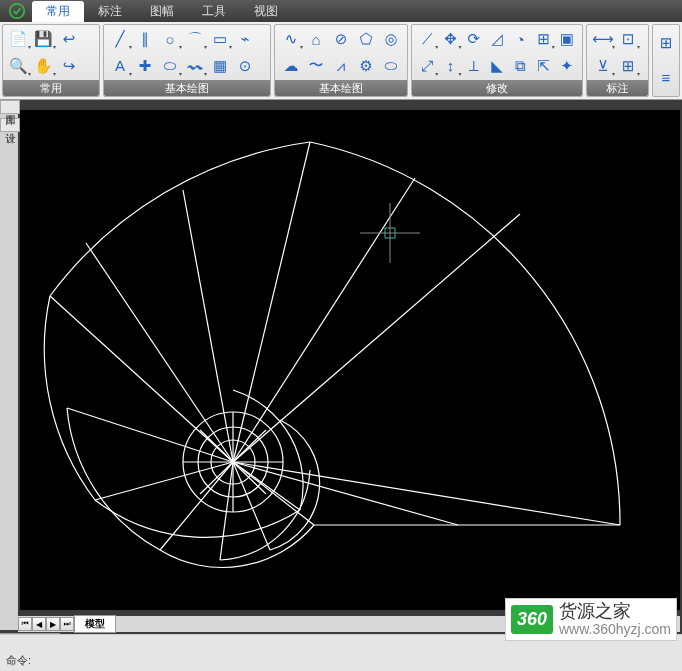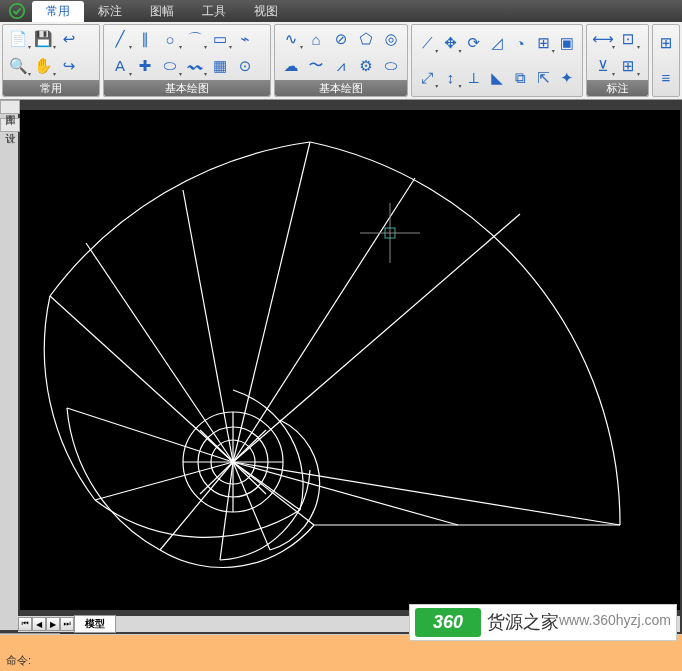--- a/index.html
+++ b/index.html
@@ -27,25 +27,25 @@
     .canvas { position: absolute; left: 20px; top: 10px; width: 660px; height: 500px; background: #000; }
     .canvas svg { width: 100%; height: 100%; }
     
     .bottombar { position: absolute; left: 18px; top: 516px; width: 662px; height: 16px; background: #d8d8d8; display: flex; align-items: center; font-size: 10px; }
     .nav-btn { width: 14px; height: 14px; background: linear-gradient(#fff,#ddd); border: 1px solid #999; display: flex; align-items: center; justify-content: center; font-size: 8px; cursor: pointer; }
     .model-tab { padding: 1px 10px; background: #fff; border: 1px solid #999; font-size: 10px; font-weight: bold; }
     
     .scroll-corner { position: absolute; left: 0; bottom: 24px; width: 60px; height: 14px; background: #d8d8d8; display: flex; }
     .sc-btn { width: 14px; height: 14px; background: linear-gradient(#fff,#ccc); border: 1px solid #999; font-size: 8px; display: flex; align-items: center; justify-content: center; }
     
-    .cmdline { position: absolute; left: 0; bottom: 0; width: 682px; height: 34px; background: #fdba74; border-top: 1px solid #ccc; padding: 18px 6px; font-size: 11px; color: #333; }
+    .cmdline { position: absolute; left: 0; bottom: 0; width: 682px; height: 34px; background: #e5e5e5; border-top: 1px solid #ccc; padding: 18px 6px; font-size: 11px; color: #333; }
     
     .watermark { position: absolute; right: 5px; bottom: 30px; background: #fff; border: 1px solid #ccc; padding: 3px 5px; display: flex; align-items: center; gap: 6px; font-size: 14px; }
-    .wm-badge { background: #2aad3e; color: #fff; font-weight: bold; padding: 4px 18px; border-radius: 3px; font-style: italic; font-size: 18px; }
-    .wm-text { display: flex; line-height: 1.1; }
+    .wm-badge { background: #2aad3e; color: #fff; font-weight: bold; padding: 4px 6px; border-radius: 3px; font-style: italic; font-size: 18px; }
+    .wm-text { display: flex; flex-direction: column; line-height: 1.1; }
     .wm-title { color: #333; font-size: 18px; font-weight: 500; }
     .wm-url { color: #888; font-size: 14px; }
   </style>
 </head>
 <body>
 
 <div class="menubar">
   <div class="app-icon">
     <svg viewBox="0 0 20 20">
         <circle cx="10" cy="10" r="8" fill="none" stroke="#3cb043" stroke-width="2"></circle>
@@ -132,20 +132,21 @@
       <div class="tool-row">
         <div class="tool-btn">⤢<span class="dd">▾</span></div>
         <div class="tool-btn">↕<span class="dd">▾</span></div>
         <div class="tool-btn">⟂</div>
         <div class="tool-btn">◣</div>
         <div class="tool-btn">⧉</div>
         <div class="tool-btn">⇱</div>
         <div class="tool-btn">✦</div>
       </div>
     </div>
+    <div class="panel-label">修改</div>
   </div>
 
   <div class="ribbon-panel p5">
     <div class="panel-tools">
       <div class="tool-row">
         <div class="tool-btn">⟷<span class="dd">▾</span></div>
         <div class="tool-btn">⊡<span class="dd">▾</span></div>
       </div>
       <div class="tool-row">
         <div class="tool-btn">⊻<span class="dd">▾</span></div>

